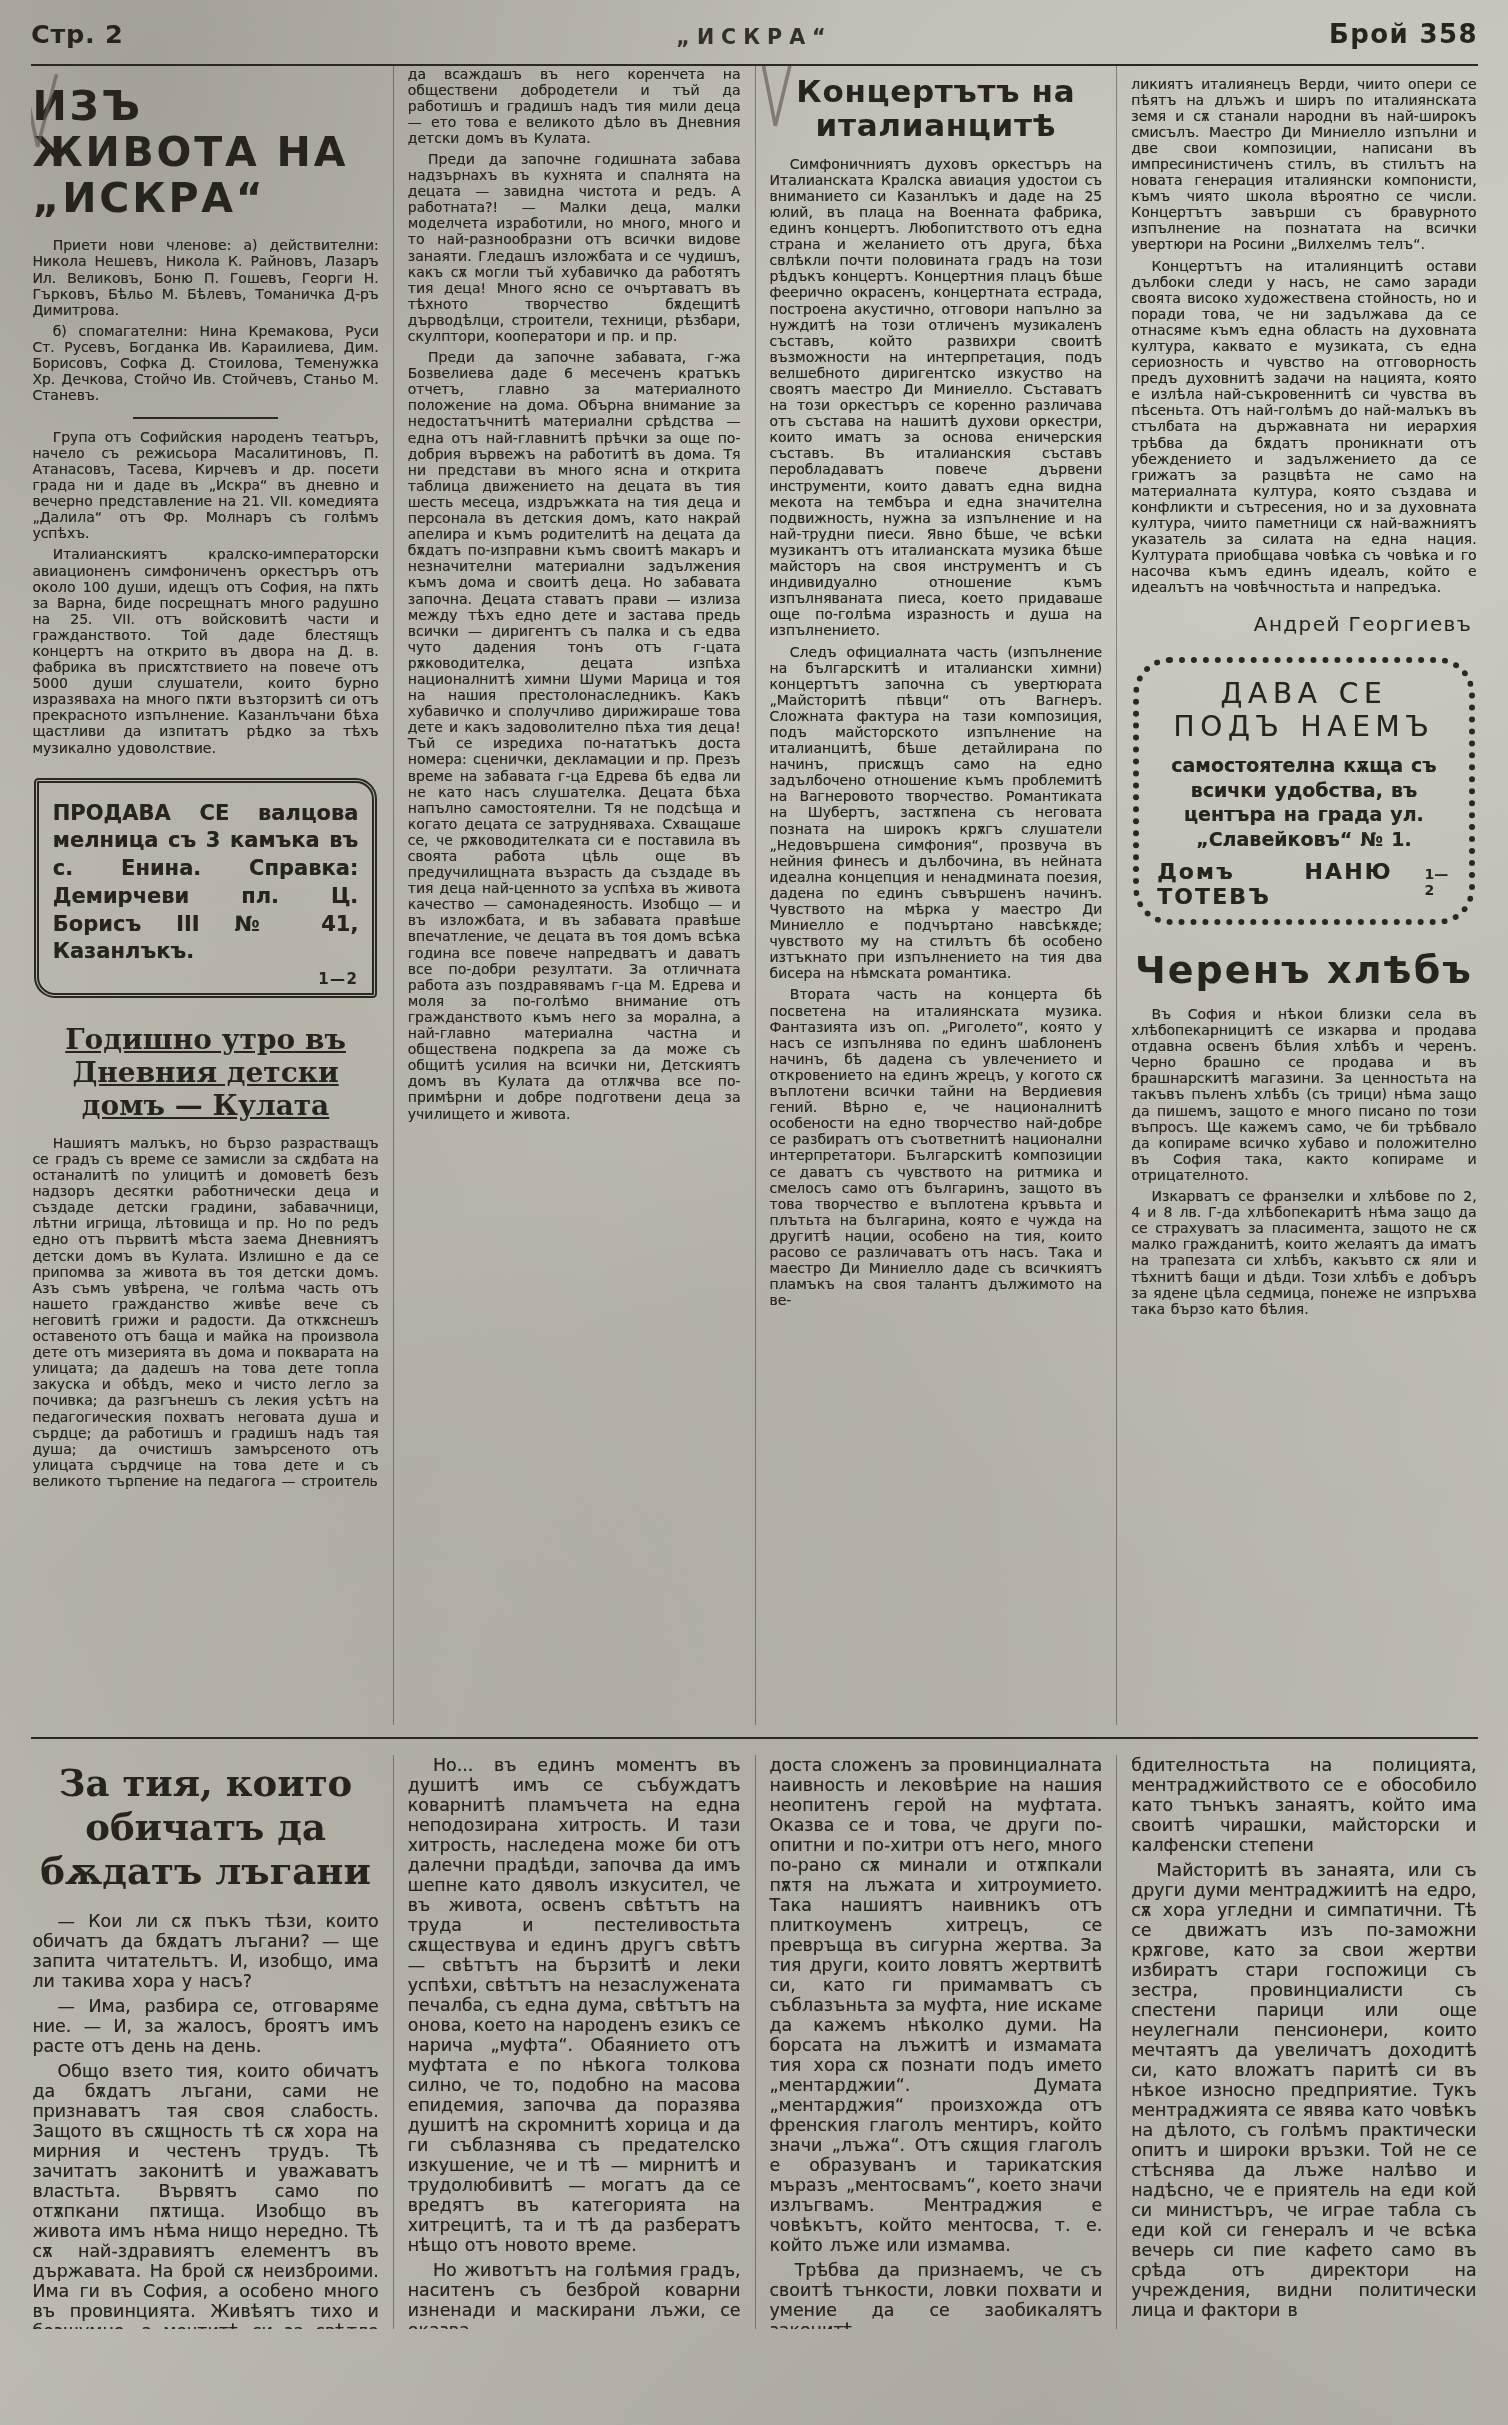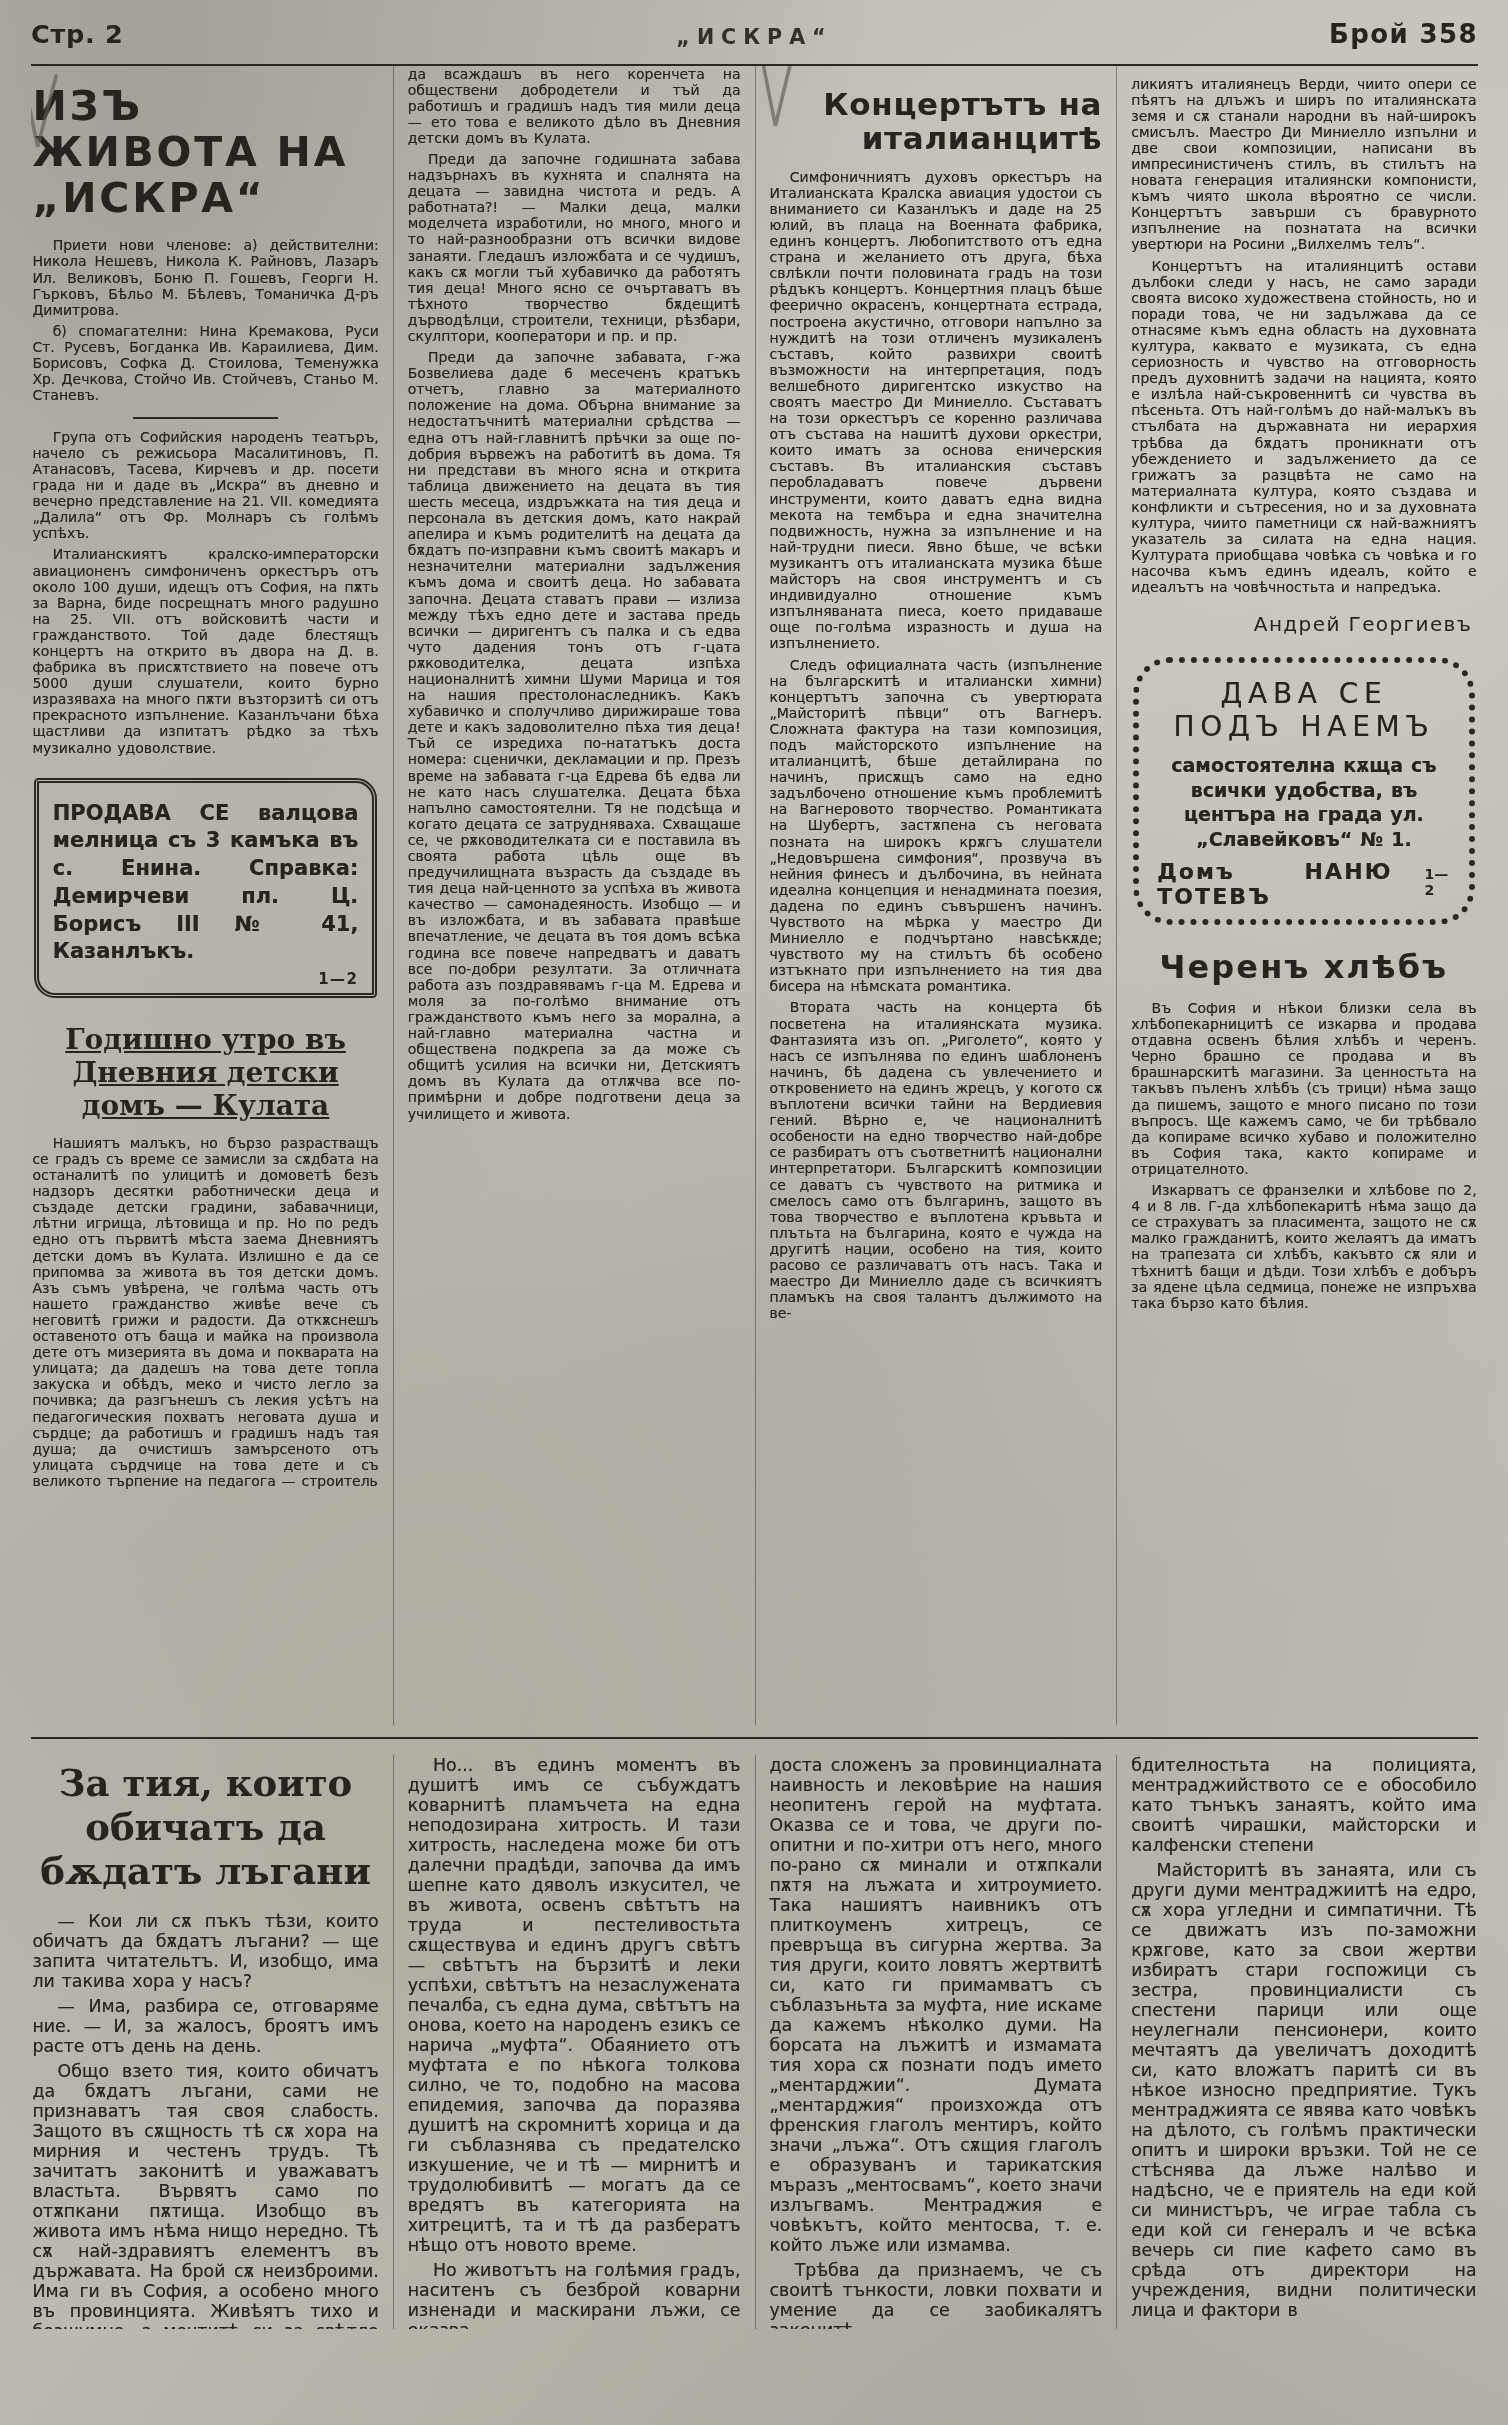--- a/index.html
+++ b/index.html
@@ -40,21 +40,21 @@
     text-indent:1.45em;word-spacing:1.4px;
     text-shadow:0 0 0.4px rgba(39,36,32,.55);
   }
   p.cont{text-indent:0;}
   .bottom p{font-size:17.4px;}
   h1.big{
     font-size:41px;line-height:1.12;letter-spacing:2.8px;text-align:left;
     margin:18.5px 0 15.6px;font-weight:bold;
   }
   h2.sans{font-size:31px;line-height:1.1;text-align:center;margin:7px 0 14px;font-weight:bold;letter-spacing:0.7px;}
-  h2.heavy{font-size:32px;text-align:center;margin:12.8px 0 14px;font-weight:bold;letter-spacing:2.1px;}
+  h2.heavy{font-size:38px;text-align:center;margin:12.8px 0 14px;font-weight:bold;letter-spacing:2.1px;}
   h2.slab{
     font-family:"DejaVu Serif",serif;font-size:28px;line-height:1.18;text-align:center;
     margin:18.5px 0 12.8px;font-weight:bold;text-decoration:underline;
   }
   h2.bottom-head{
     font-family:"DejaVu Serif",serif;font-size:37px;line-height:1.2;text-align:center;
     margin:5.7px 0 17px;font-weight:bold;
   }
   .mini-rule{width:42%;margin:8.5px auto 10px;border-top:2.1px solid #2b2824;}
   .sig{ text-align:right;font-size:20px;letter-spacing:1.4px;margin:11.4px 4.3px 7px 0;text-indent:0;}
@@ -122,21 +122,21 @@
 
     </div>
 
     <div class="col">
       <div class="headwrap">
         <span class="pencil" style="left:-8.5px;top:-10px;">
           <svg width="33" height="74" viewBox="0 0 46 104">
               <polyline points="3,12 20,98 43,3" fill="none" stroke="#5f5b52" stroke-width="5" stroke-linecap="round"></polyline>
             </svg>
         </span>
-        <h2 class="sans" style="margin-top:21px;text-align:right;">Концертътъ на италианцитѣ</h2>
+        <h2 class="sans" style="margin-top:8px;">Концертътъ на италианцитѣ</h2>
       </div>
       <p>Симфоничниятъ духовъ оркестъръ на Италианската Кралска авиация удостои съ вниманието си Казанлъкъ и даде на 25 юлий, въ плаца на Военната фабрика, единъ концертъ. Любопитството отъ една страна и желанието отъ друга, бѣха свлѣкли почти половината градъ на този рѣдъкъ концертъ. Концертния плацъ бѣше феерично окрасенъ, концертната естрада, построена акустично, отговори напълно за нуждитѣ на този отличенъ музикаленъ съставъ, който развихри своитѣ възможности на интерпретация, подъ велшебното диригентско изкуство на своятъ маестро Ди Миниелло. Съставатъ на този оркестъръ се коренно различава отъ състава на нашитѣ духови оркестри, които иматъ за основа еничерския съставъ. Въ италианския съставъ перобладаватъ повече дървени инструменти, които даватъ една видна мекота на тембъра и една значителна подвижность, нужна за изпълнение и на най-трудни пиеси. Явно бѣше, че всѣки музикантъ отъ италианската музика бѣше майсторъ на своя инструментъ и съ индивидуално отношение къмъ изпълняваната пиеса, което придаваше още по-голѣма изразность и душа на изпълнението.</p>
       <p>Следъ официалната часть (изпълнение на българскитѣ и италиански химни) концертътъ започна съ увертюрата „Майсторитѣ пѣвци“ отъ Вагнеръ. Сложната фактура на тази композиция, подъ майсторското изпълнение на италианцитѣ, бѣше детайлирана по начинъ, присѫщъ само на едно задълбочено отношение къмъ проблемитѣ на Вагнеровото творчество. Романтиката на Шубертъ, застѫпена съ неговата позната на широкъ крѫгъ слушатели „Недовършена симфония“, прозвуча въ нейния финесъ и дълбочина, въ нейната идеална концепция и ненадмината поезия, дадена по единъ съвършенъ начинъ. Чувството на мѣрка у маестро Ди Миниелло е подчъртано навсѣкѫде; чувството му на стилътъ бѣ особено изтъкнато при изпълнението на тия два бисера на нѣмската романтика.</p>
       <p>Втората часть на концерта бѣ посветена на италиянската музика. Фантазията изъ оп. „Риголето“, която у насъ се изпълнява по единъ шаблоненъ начинъ, бѣ дадена съ увлечението и откровението на единъ жрецъ, у когото сѫ въплотени всички тайни на Вердиевия гений. Вѣрно е, че националнитѣ особености на едно творчество най-добре се разбиратъ отъ съответнитѣ национални интерпретатори. Българскитѣ композиции се даватъ съ чувството на ритмика и смелосъ само отъ българинъ, защото въ това творчество е въплотена кръвьта и плътьта на българина, която е чужда на другитѣ нации, особено на тия, които расово се различаватъ отъ насъ. Така и маестро Ди Миниелло даде съ всичкиятъ пламъкъ на своя талантъ дължимото на ве-</p>
     </div>
 
     <div class="col">
       <p class="cont" style="margin-top:10px;">ликиятъ италиянецъ Верди, чиито опери се пѣятъ на длъжъ и ширъ по италиянската земя и сѫ станали народни въ най-широкъ смисълъ. Маестро Ди Миниелло изпълни и две свои композиции, написани въ импресинистиченъ стилъ, въ стилътъ на новата генерация италиянски компонисти, къмъ чиято школа вѣроятно се числи. Концертътъ завърши съ бравурното изпълнение на познатата на всички увертюри на Росини „Вилхелмъ телъ“.</p>
       <p>Концертътъ на италиянцитѣ остави дълбоки следи у насъ, не само заради своята високо художествена стойность, но и поради това, че ни задължава да се отнасяме къмъ една область на духовната култура, каквато е музиката, съ една сериозность и чувство на отговорность предъ духовнитѣ задачи на нацията, която е излѣла най-съкровеннитѣ си чувства въ пѣсеньта. Отъ най-голѣмъ до най-малъкъ въ стълбата на държавната ни иерархия трѣбва да бѫдатъ проникнати отъ убеждението и задължението да се грижатъ за разцвѣта не само на материалната култура, която създава и конфликти и сътресения, но и за духовната култура, чиито паметници сѫ най-важниятъ указатель за силата на една нация. Културата приобщава човѣка съ човѣка и го насочва къмъ единъ идеалъ, който е идеалътъ на човѣчностьта и напредъка.</p>
       <div class="sig">Андрей Георгиевъ</div>

